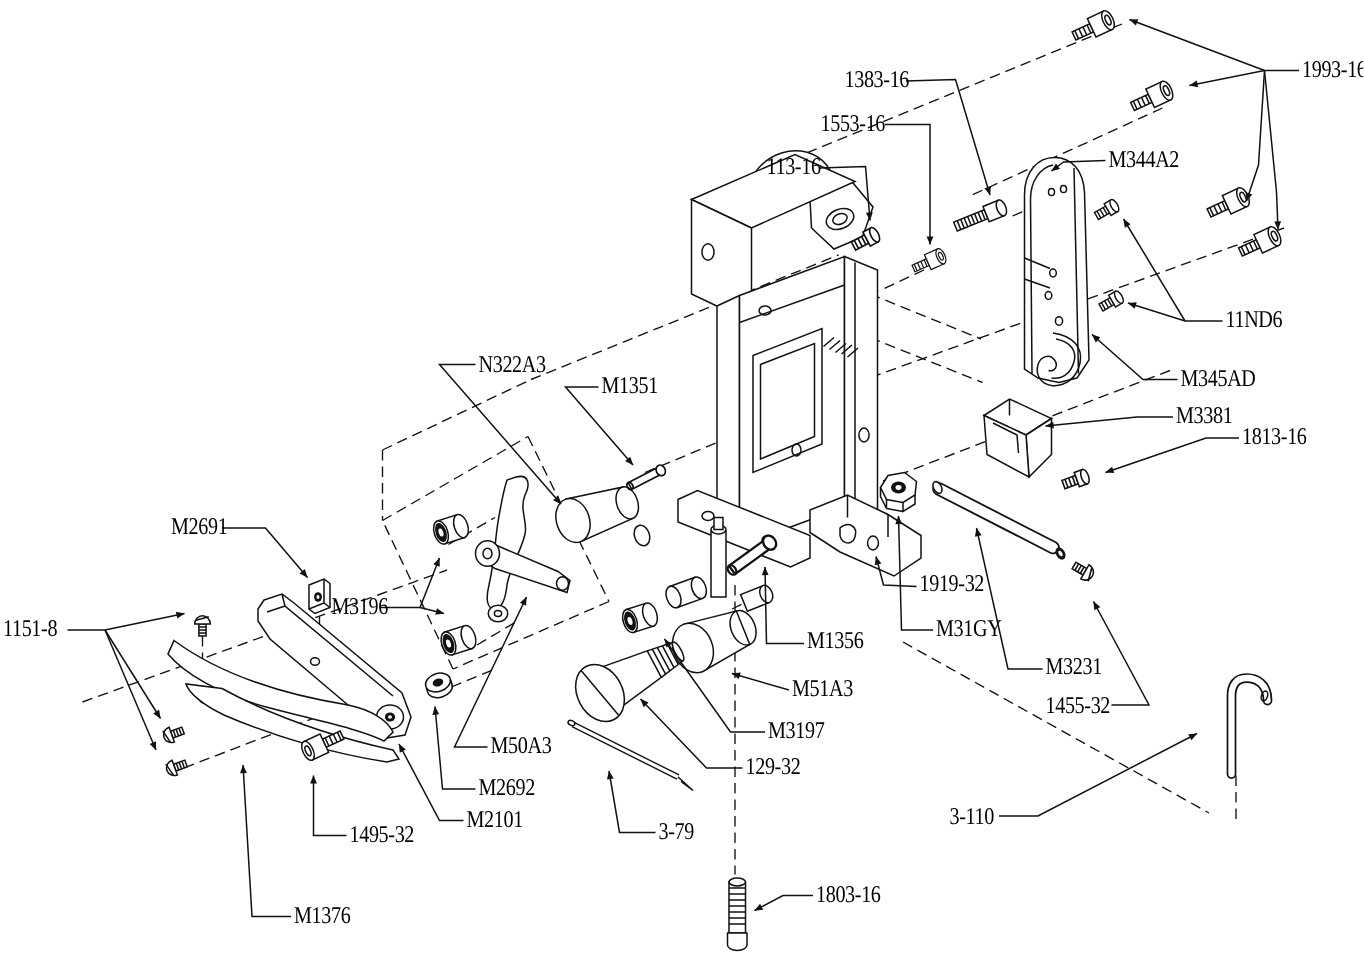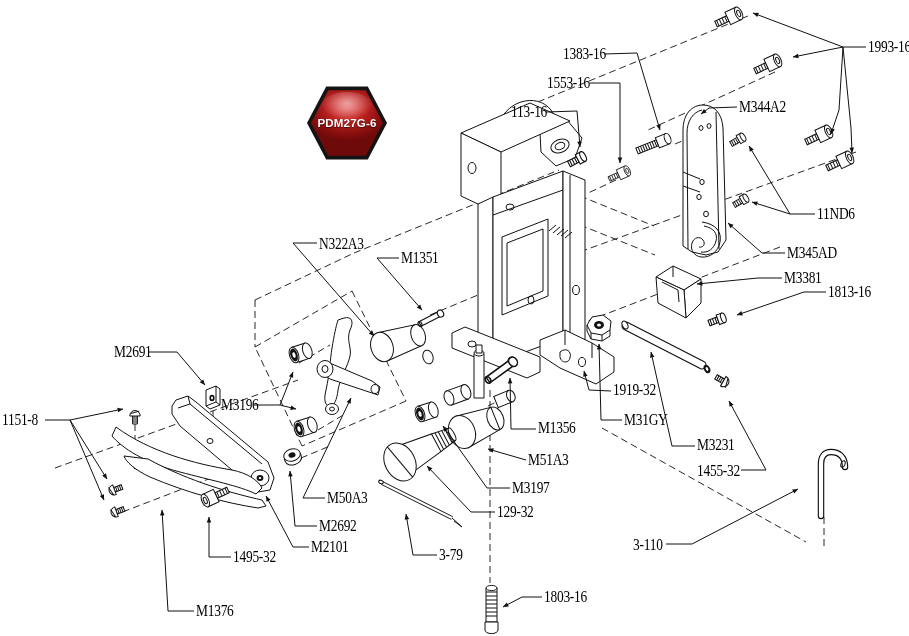--- a/index.html
+++ b/index.html
@@ -311,26 +311,20 @@
     <polyline class="ldr" points="510,488 487,488 443,426" marker-end="url(#arw)"></polyline>
     <polyline class="ldr" points="495,512 471,512 427,466" marker-end="url(#arw)"></polyline>
     <polyline class="ldr" points="611,391 589,390 584,371" marker-end="url(#arw)"></polyline>
     <polyline class="ldr" points="622,420 601,420 599,344" marker-end="url(#arw)"></polyline>
     <polyline class="ldr" points="695,446 672,446 651,352" marker-end="url(#arw)"></polyline>
     <polyline class="ldr" points="741,470 766,470 729,401" marker-end="url(#arw)"></polyline>
     <polyline class="ldr" points="666,544 692,544 798,489" marker-end="url(#arw)"></polyline>
   </g>
 </svg>
 
-<div class="badge-outer">
-  <div class="badge-inner">
-    <span class="badge-gloss"></span>
-    <span class="badge-text">PDM27G-6</span>
-  </div>
-</div>
 
 <div id="label-layer">
       <div class="plabel" style="left: 563px; top: 46px;">1383-16</div>
       <div class="plabel" style="left: 547px; top: 75px;">1553-16</div>
       <div class="plabel" style="left: 511px; top: 104px;">113-16</div>
       <div class="plabel" style="left: 739px; top: 99px;">M344A2</div>
       <div class="plabel" style="left: 868px; top: 39px;">1993-16</div>
       <div class="plabel" style="left: 817px; top: 206px;">11ND6</div>
       <div class="plabel" style="left: 787px; top: 245px;">M345AD</div>
       <div class="plabel" style="left: 784px; top: 270px;">M3381</div>

